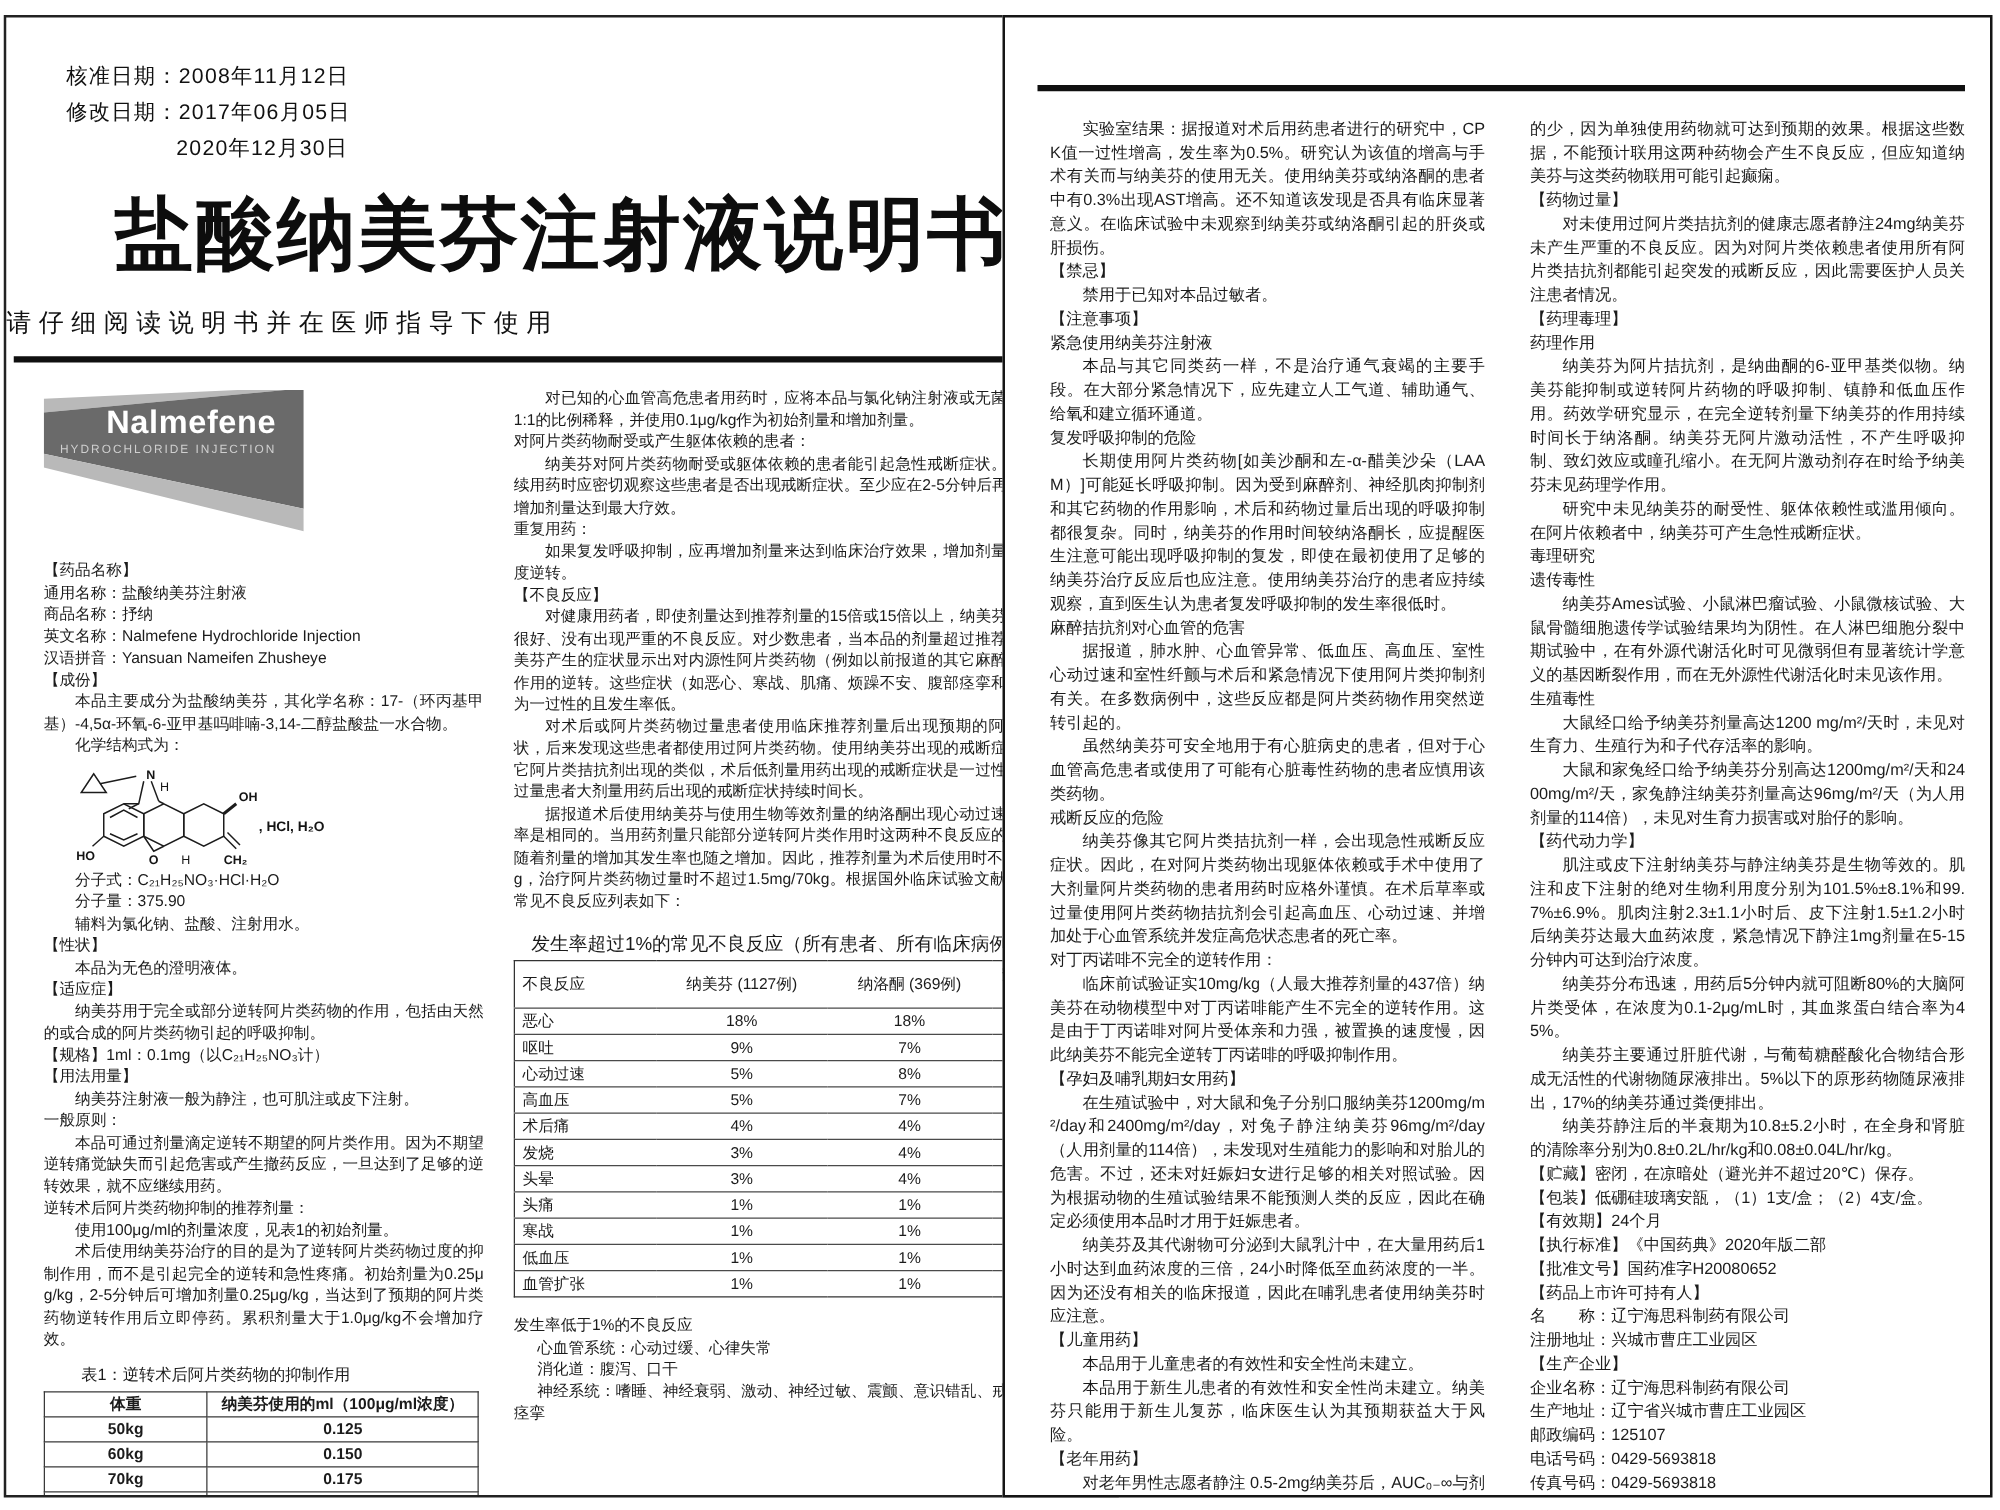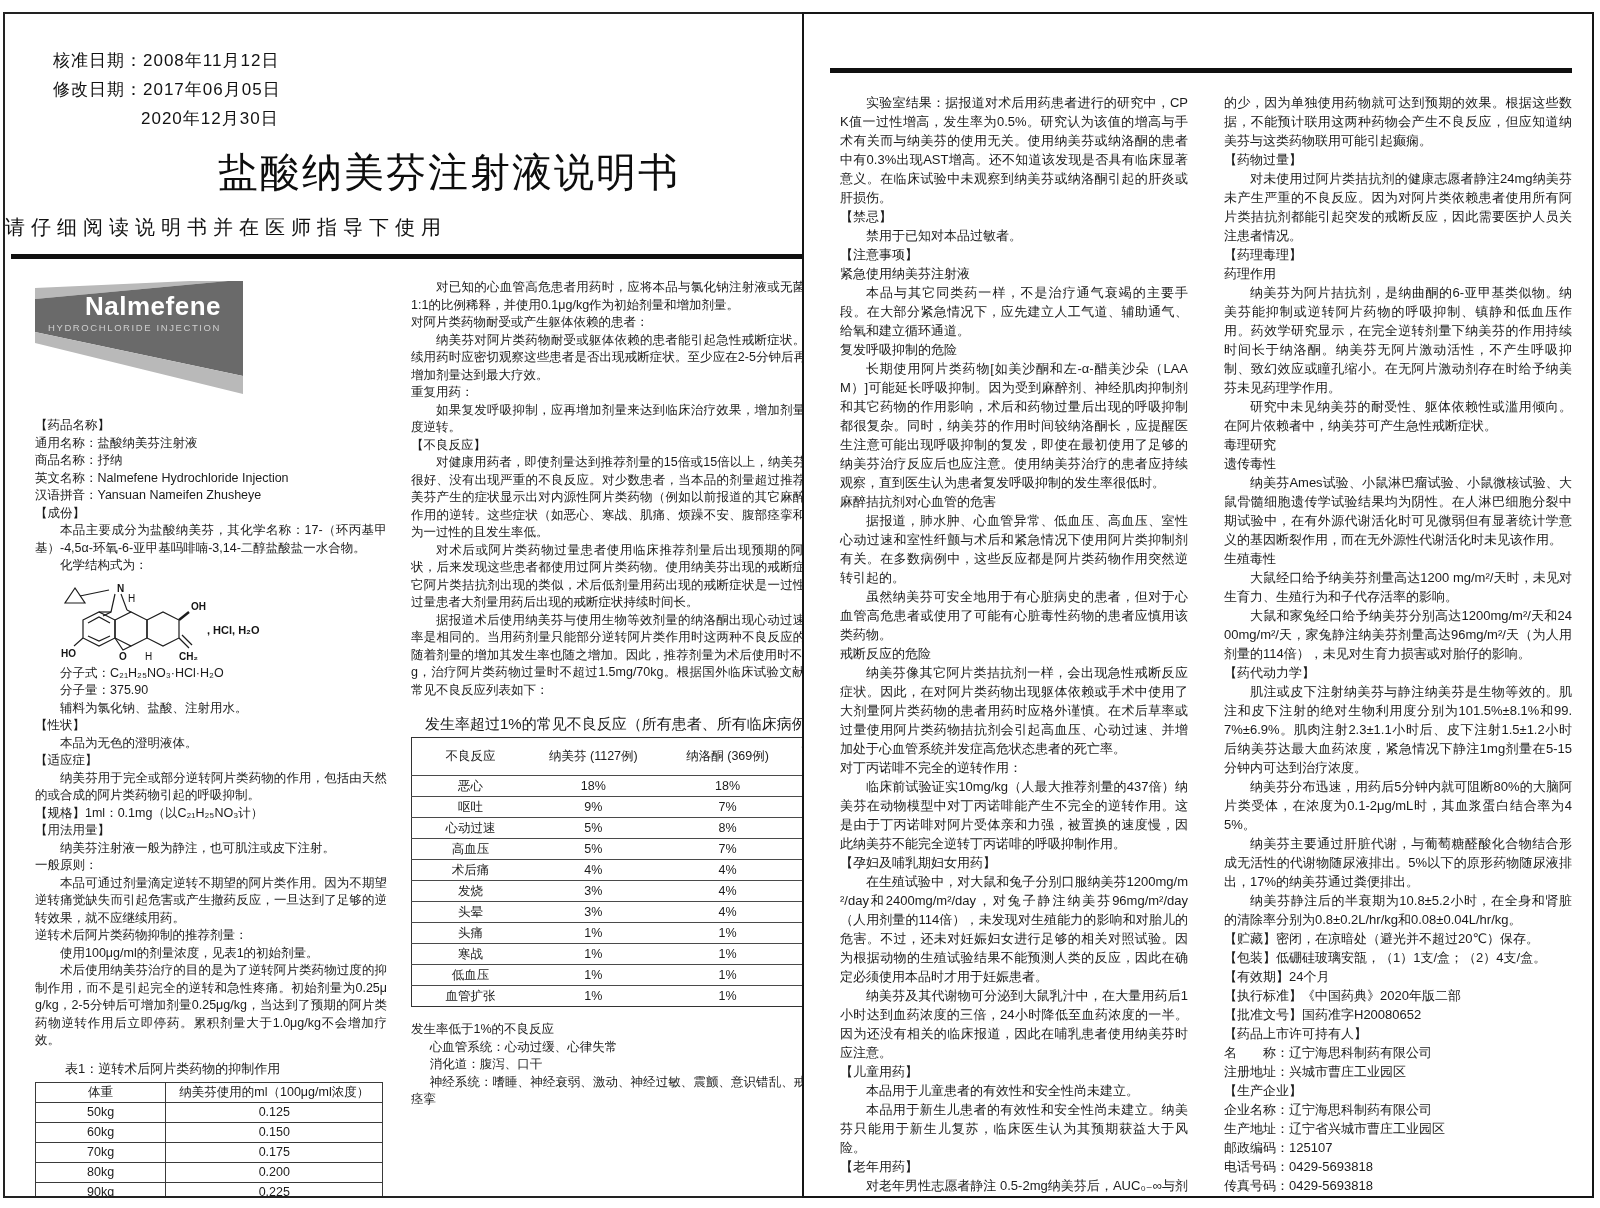--- a/index.html
+++ b/index.html
@@ -8,21 +8,21 @@
     font-family:"Liberation Sans","DejaVu Sans",sans-serif;color:#1b1b1b;
     -webkit-font-smoothing:antialiased;
   }
   .page{position:absolute;background:#fff;overflow:hidden;box-sizing:border-box}
   #pageL{left:3px;top:12px;width:892px;height:1186px;border:2px solid #222}
   #pageR{left:802px;top:12px;width:792px;height:1186px;border:2px solid #151515}
 
   
   .dates{padding:32px 0 0 48px;font-size:17px;line-height:29px;letter-spacing:1px;color:#111}
   .dates .d3{padding-left:88px}
-  .title{text-align:center;font-size:40px;font-weight:normal;margin-top:12px;letter-spacing:2px;color:#0d0d0d}
+  .title{text-align:center;font-size:63px;font-weight:bold;margin-top:12px;letter-spacing:2px;color:#0d0d0d}
   .subtitle{
     text-align:left;font-size:20px;margin-top:14px;letter-spacing:6px;color:#111;
     font-family:"Liberation Serif","DejaVu Serif",serif;
   }
   .rule{height:5px;background:#101010}
   #pageL .rule{margin:13px 6px 0 6px}
   #pageR .rule{margin:54px 20px 0 26px}
 
   
   .cols{display:flex}
@@ -47,33 +47,33 @@
   .chem{margin:1px 0 3px 26px}
   .chem svg{display:block}
   .chem text{font-size:10px;fill:#141414}
   .chem text.b{font-weight:bold}
   .chem .salt{font-size:11px;font-weight:bold}
 
   
   .tcap{font-size:13px;margin:0 0 4px 30px}
   table.t1{border-collapse:collapse;width:99%;table-layout:fixed}
   .t1 th,.t1 td{
-    border:1px solid #3a3a3a;font-weight:normal;font-size:12.5px;
+    border:1px solid #3a3a3a;font-weight:bold;font-size:12.5px;
     text-align:center;padding:1px 2px;height:17px;
   }
   .t1 th:first-child,.t1 td:first-child{width:36%}
 
   .aetitle{font-size:15px;margin:0 0 3px 14px}
   table.ae{border-collapse:collapse;width:100%;border:1.4px solid #333;table-layout:fixed}
   .ae th,.ae td{
     border-top:1px solid #4a4a4a;font-size:12.5px;font-weight:normal;
     padding:1.5px 2px;text-align:center;height:16px;
   }
   .ae tr:first-child th{border-top:none}
-  .ae th:first-child,.ae td:first-child{text-align:center;padding-left:6px;width:23%}
+  .ae th:first-child,.ae td:first-child{text-align:left;padding-left:6px;width:23%}
   .ae th:nth-child(2),.ae td:nth-child(2){width:29%}
   .ae th:nth-child(3),.ae td:nth-child(3){width:28%}
 </style>
 </head>
 <body>
 
 <div class="page" id="pageL">
   <div class="dates">
     <div class="d1">核准日期：2008年11月12日</div>
     <div class="d2">修改日期：2017年06月05日</div>

